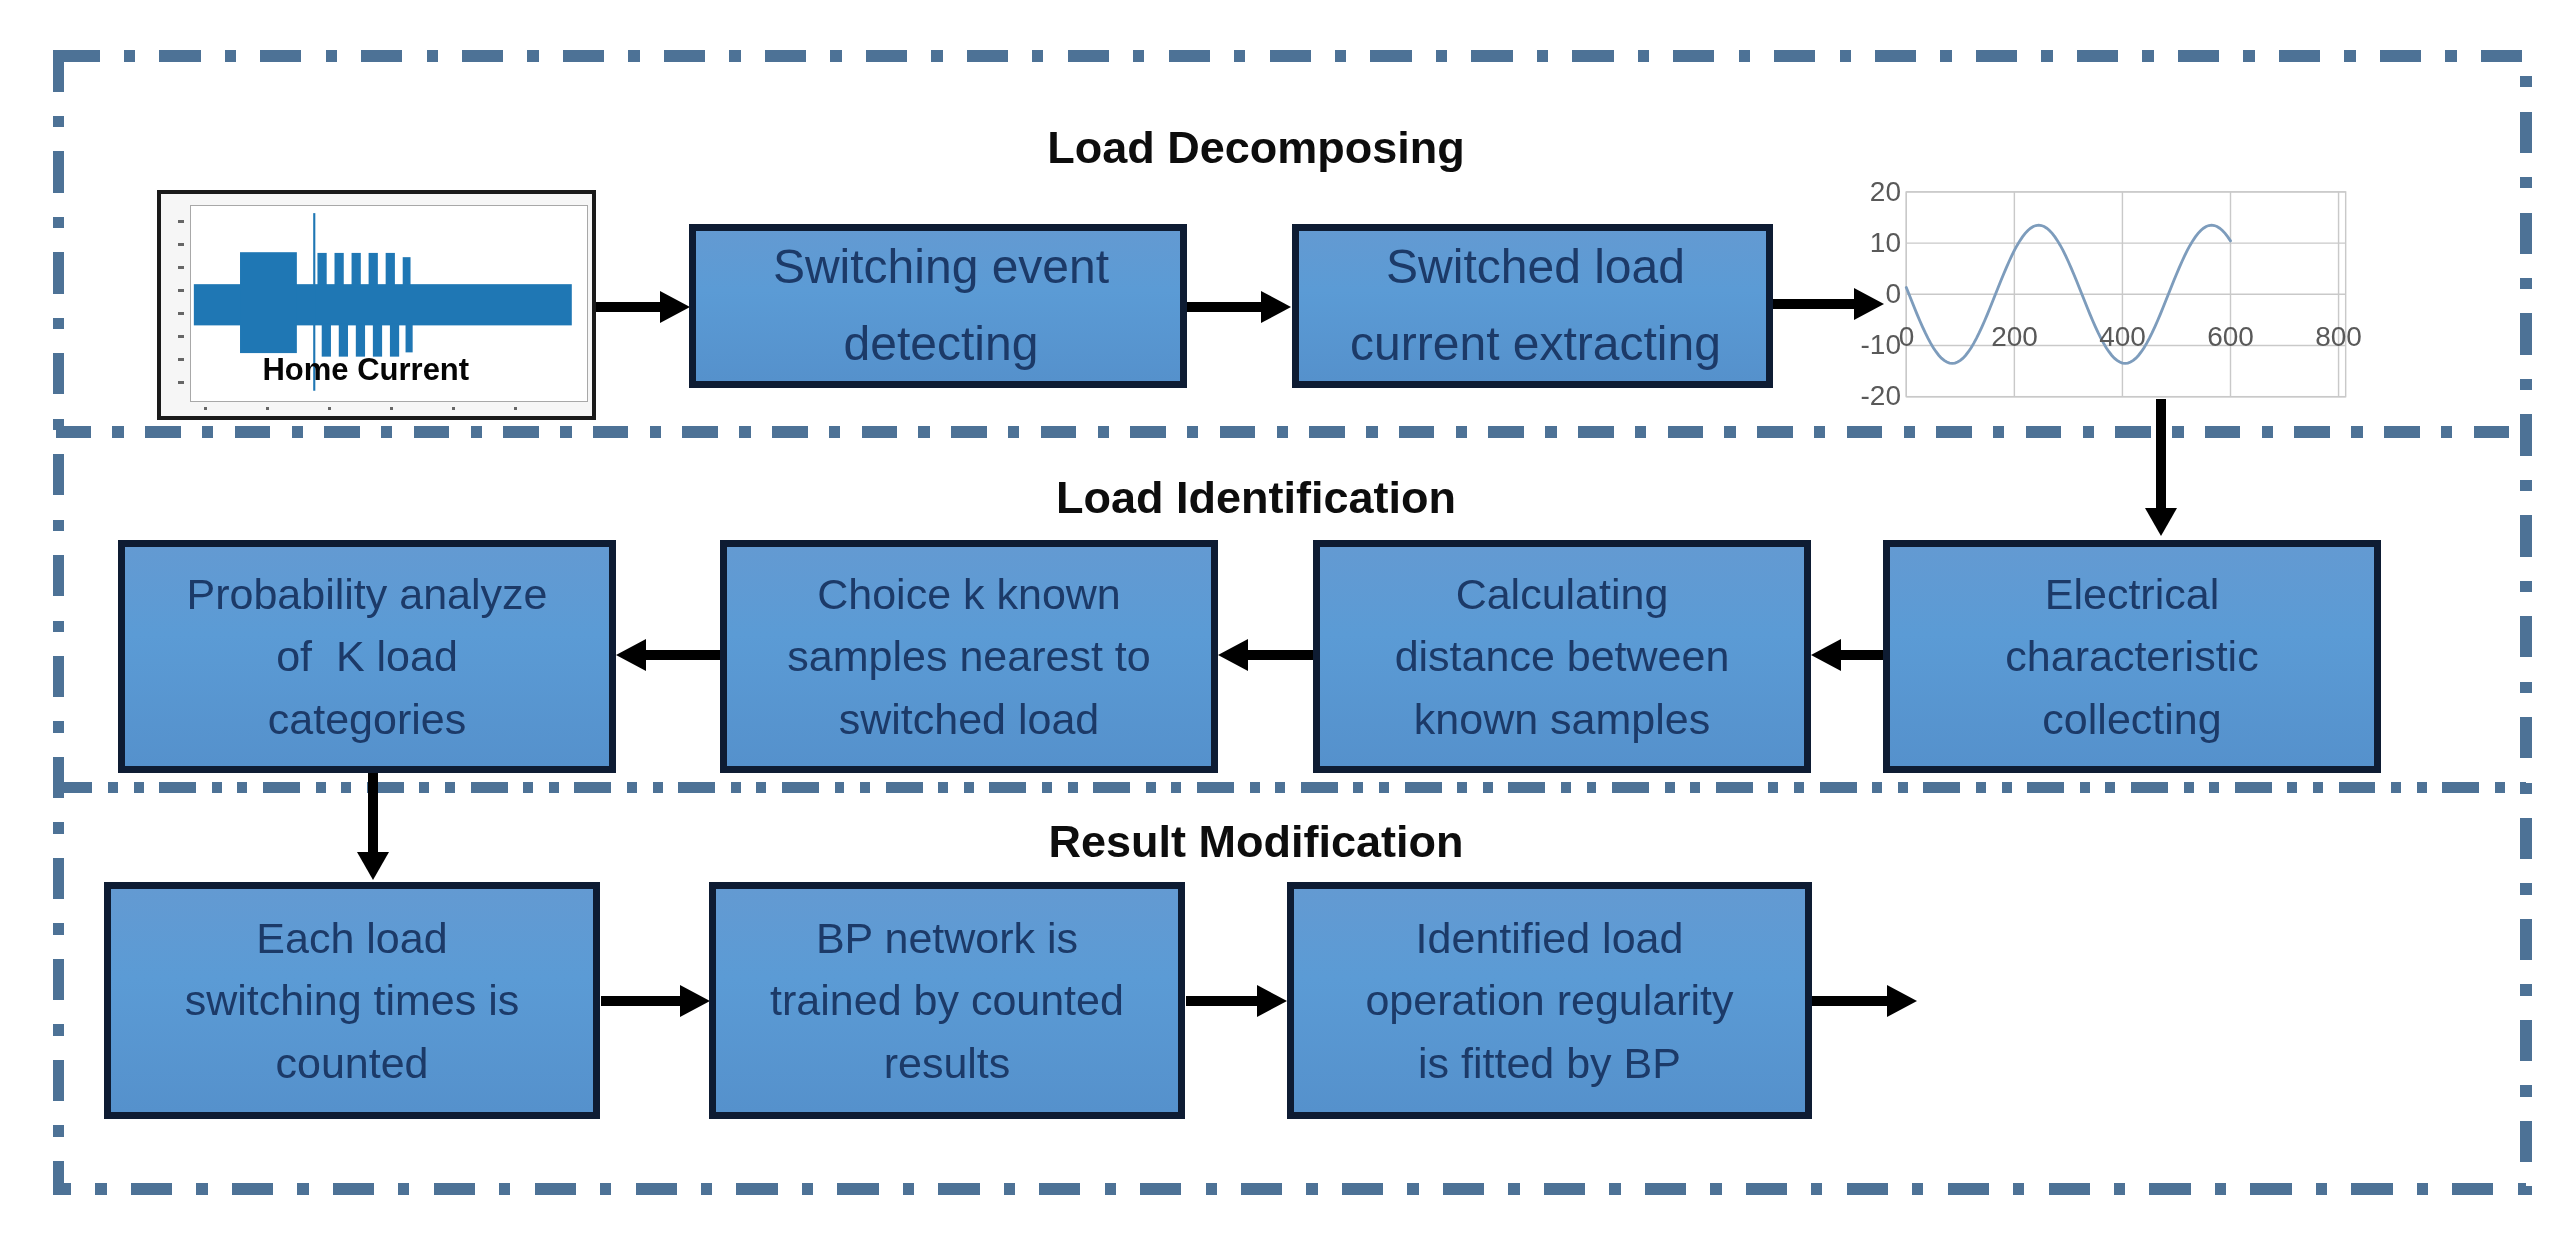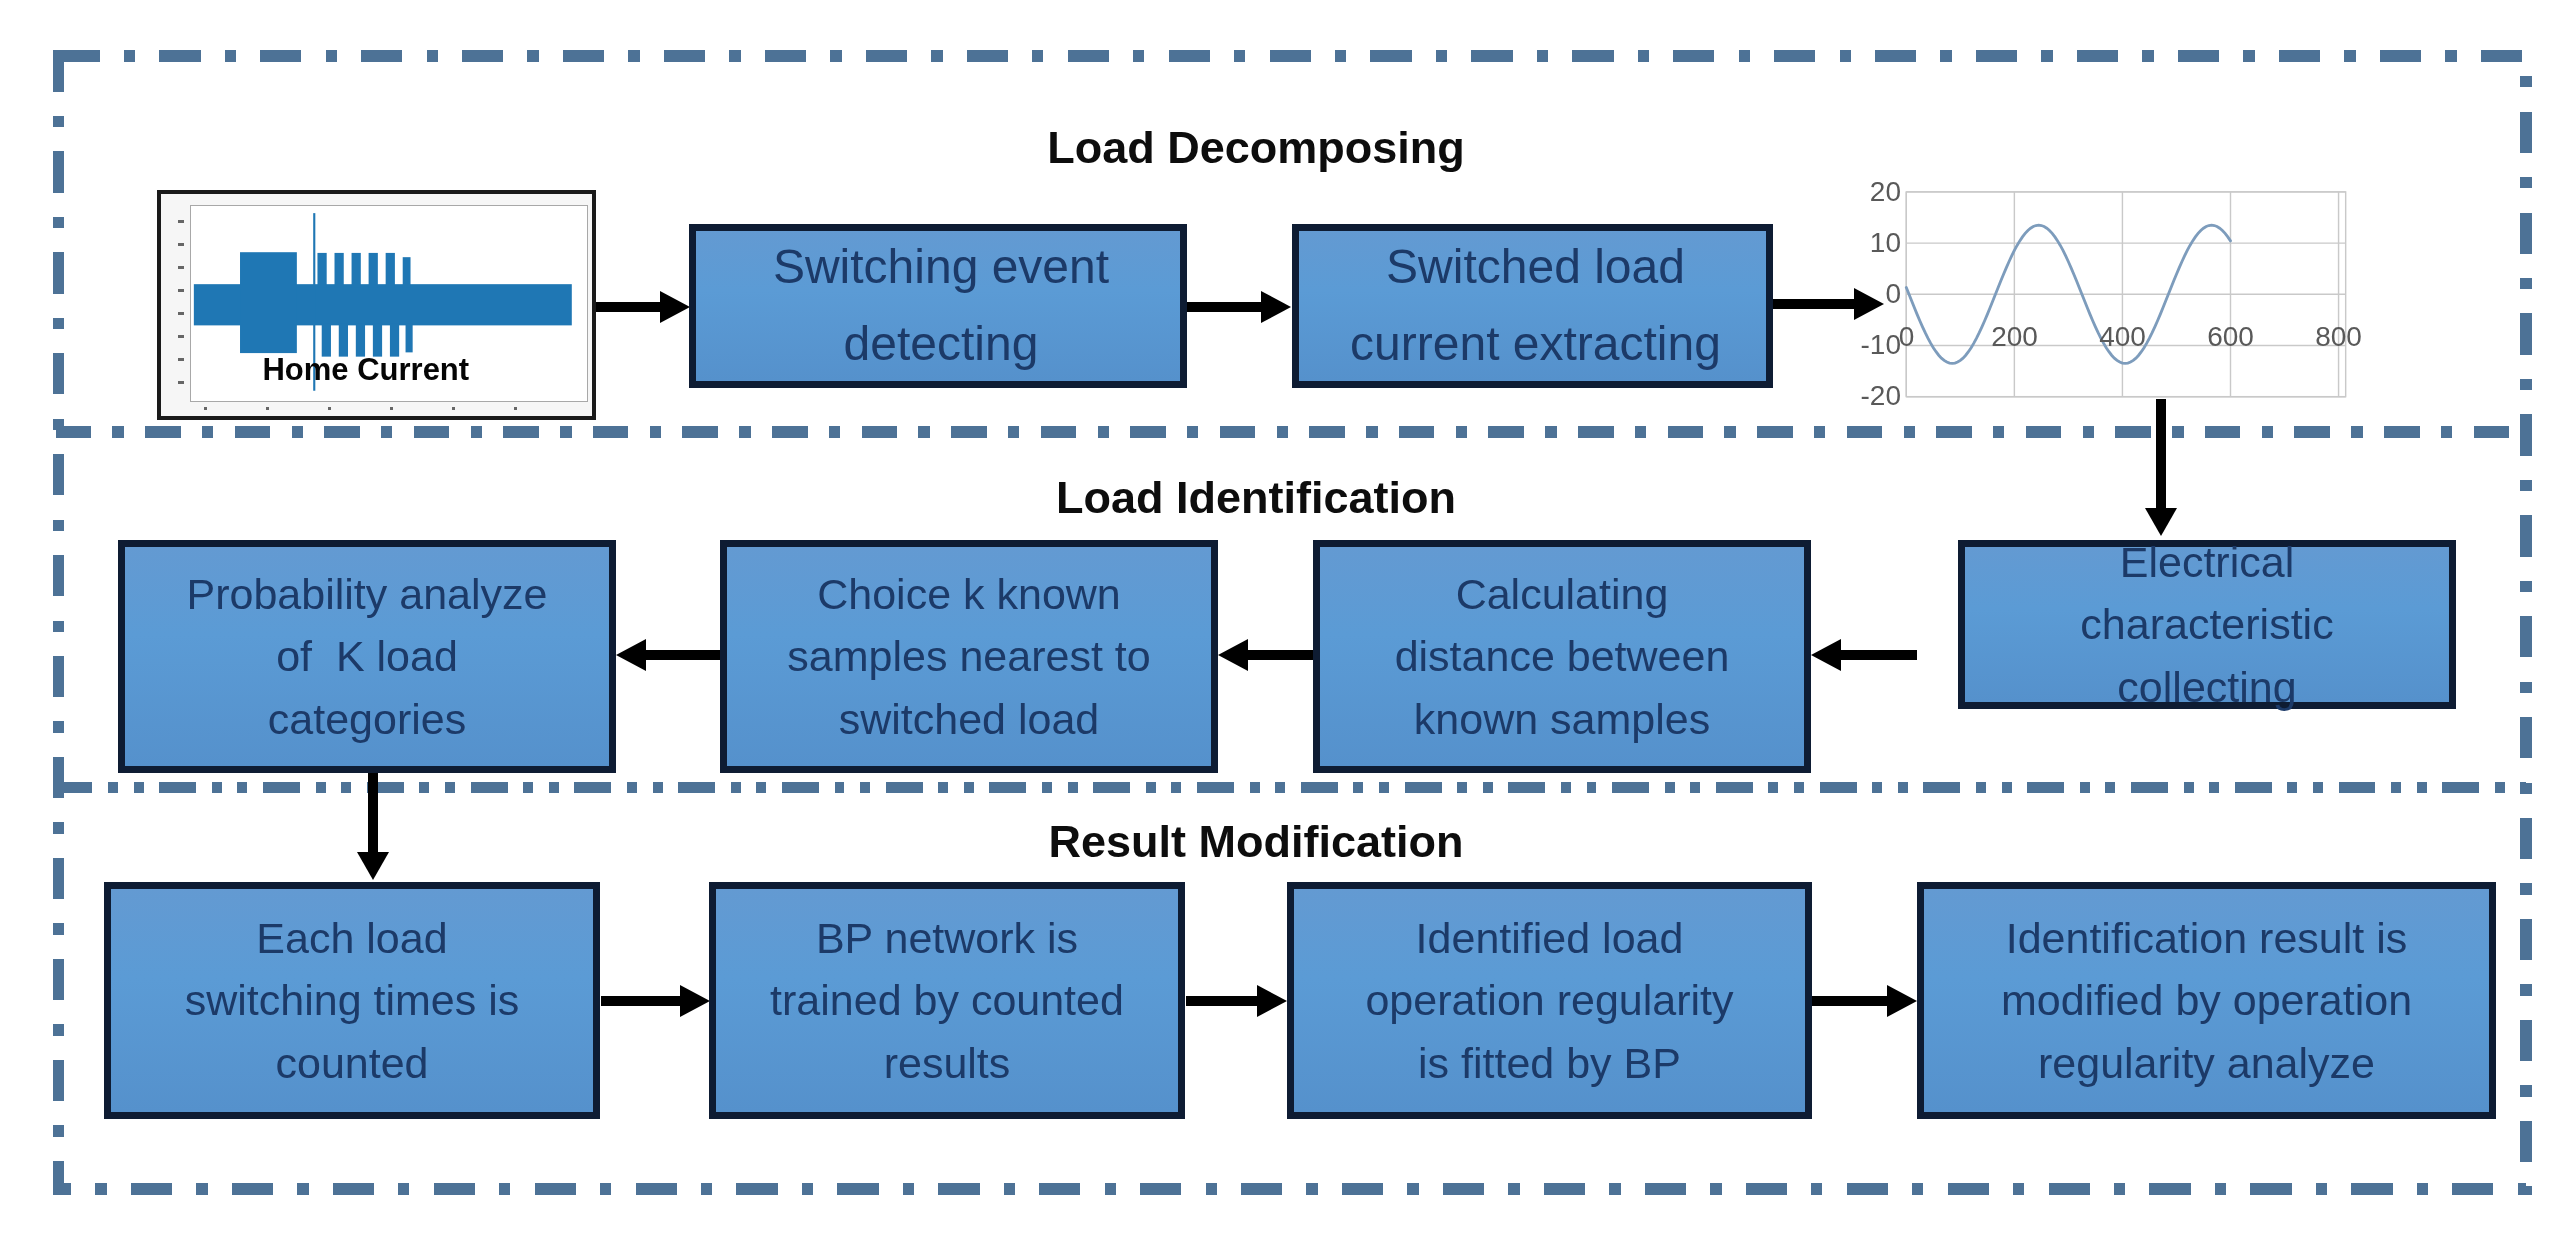--- a/index.html
+++ b/index.html
@@ -111,21 +111,21 @@
 
   <div class="box" style="left:689px;top:224px;width:498px;height:164px">
     <span class="box-text t2">Switching event
 detecting</span>
   </div>
   <div class="box" style="left:1292px;top:224px;width:481px;height:164px">
     <span class="box-text t2">Switched load
 current extracting</span>
   </div>
 
-  <div class="box" style="left:1958px;top:540px;width:498px;height:169px">
+  <div class="box" style="left:1883px;top:540px;width:498px;height:233px">
     <span class="box-text t3">Electrical
 characteristic
 collecting</span>
   </div>
   <div class="box" style="left:720px;top:540px;width:498px;height:233px">
     <span class="box-text t3">Choice k known
 samples nearest to
 switched load</span>
   </div>
   <div class="box" style="left:1313px;top:540px;width:498px;height:233px">
@@ -146,25 +146,20 @@
   </div>
   <div class="box" style="left:709px;top:882px;width:476px;height:237px">
     <span class="box-text t3">BP network is
 trained by counted
 results</span>
   </div>
   <div class="box" style="left:1287px;top:882px;width:525px;height:237px">
     <span class="box-text t3">Identified load
 operation regularity
 is fitted by BP</span>
-  </div>
-  <div class="box" style="left:1917px;top:882px;width:579px;height:237px">
-    <span class="box-text t3">Identification result is
-modified by operation
-regularity analyze</span>
   </div>
 
   <div class="hc-fig">
     <div class="hc-yticks"></div>
     <div class="hc-xticks"></div>
     <div class="hc-plot">
       <svg width="395" height="194" viewBox="0 0 556 273">
         <g fill="#1f77b4">
           <rect x="4" y="110" width="532" height="58"></rect>
           <rect x="69" y="65" width="80" height="142"></rect>

